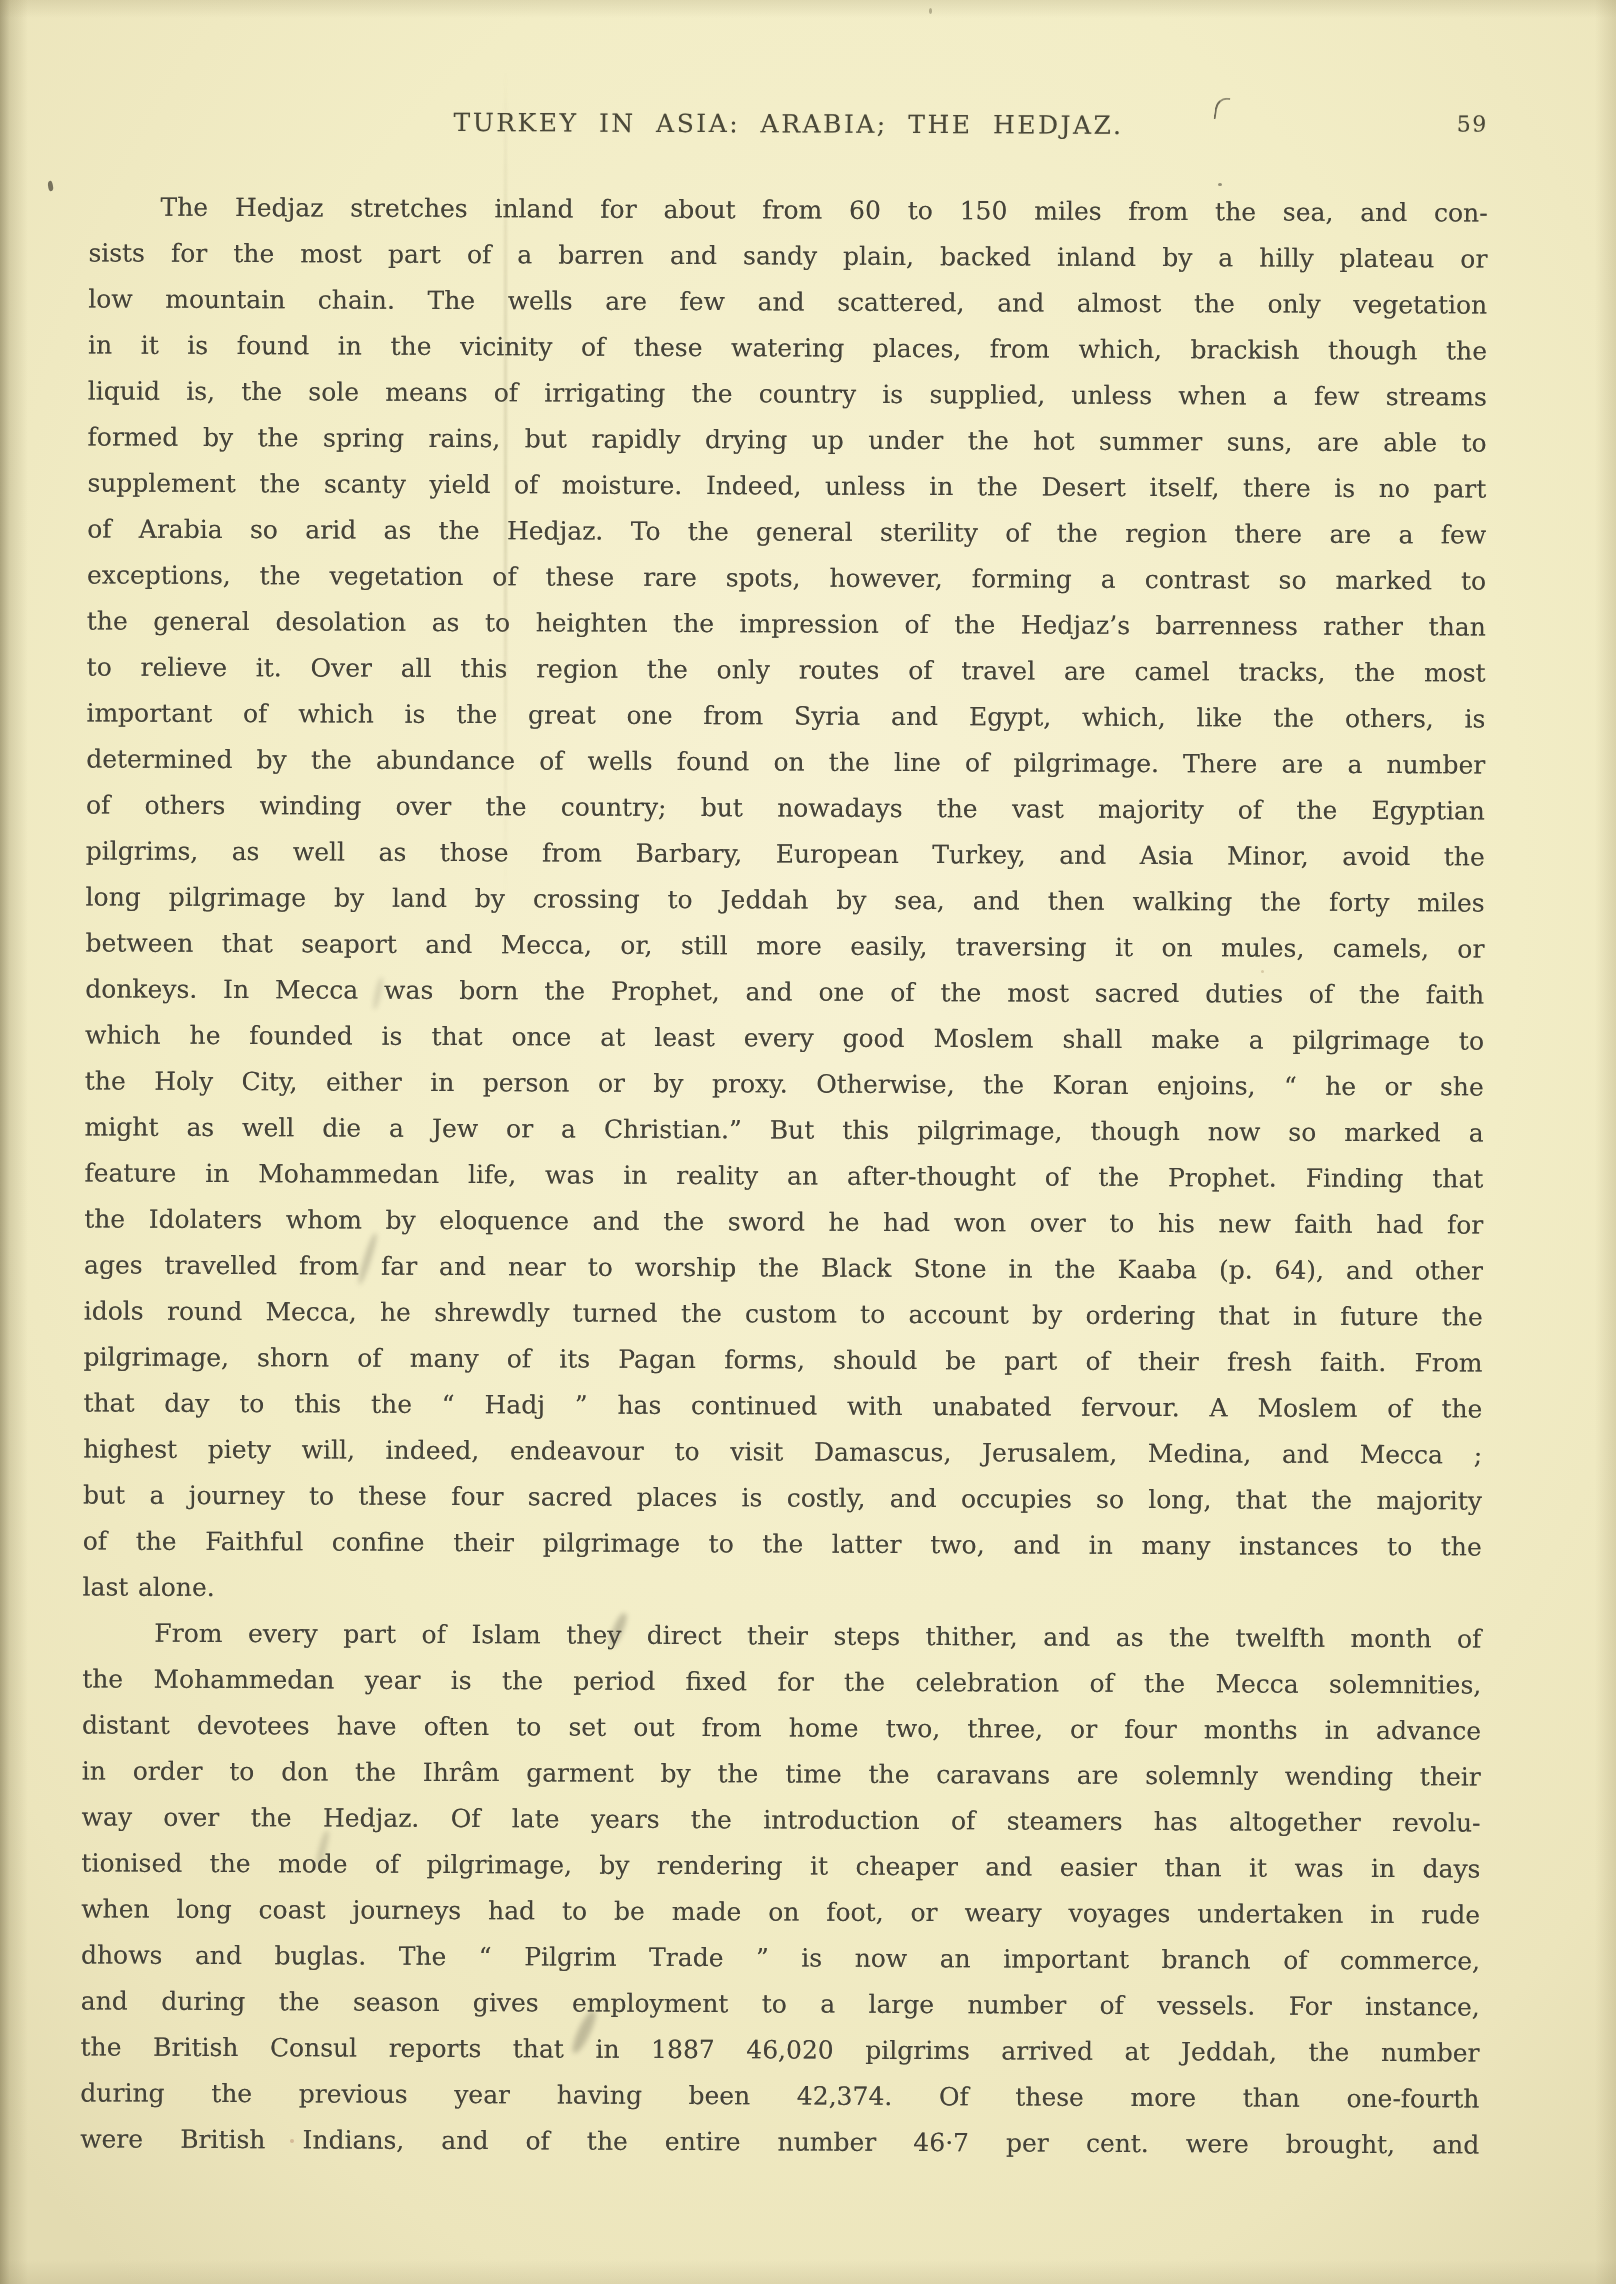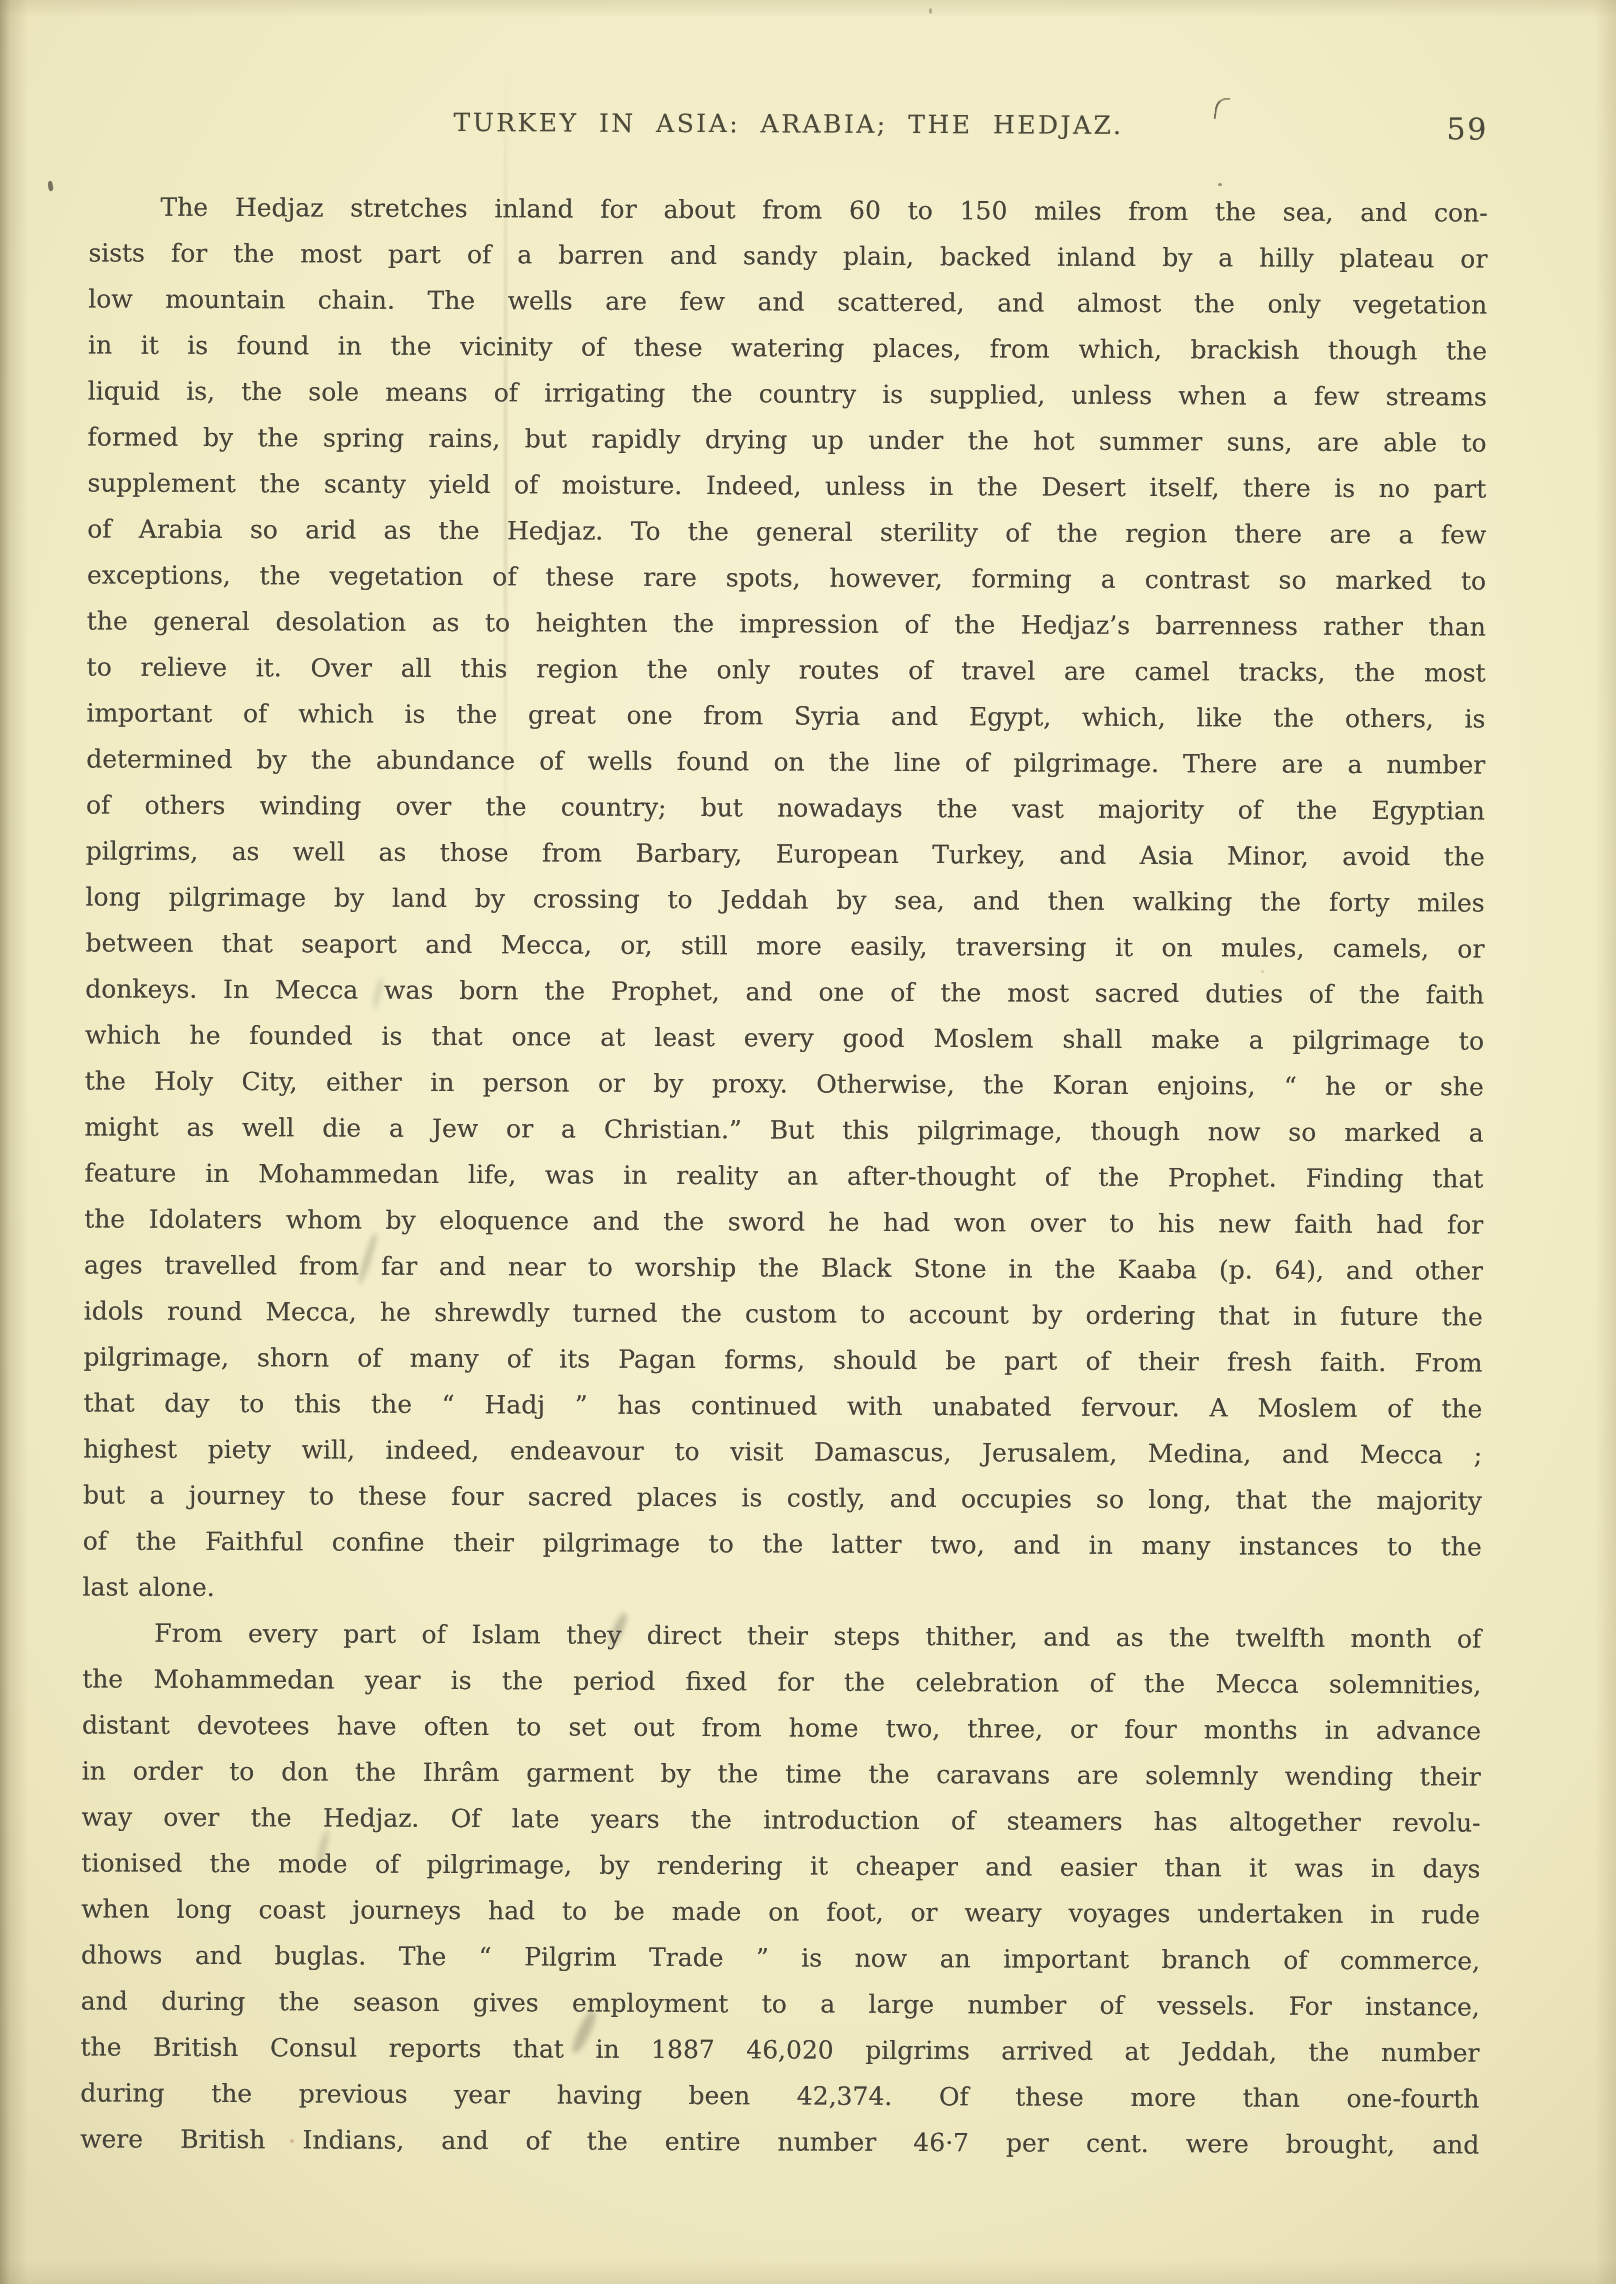--- a/index.html
+++ b/index.html
@@ -53,21 +53,21 @@
     text-align: center;
     font-size: 25px;
     line-height: 35px;
     letter-spacing: 2.5px;
     word-spacing: 10px;
     color: #4b4939;
     text-shadow: 0 0 0.8px rgba(70,66,48,0.35);
   }
   .running-head .pagenum {
     position: absolute; right: 0; top: 1.6px;
-    font-size: 30px;
+    font-size: 22px;
     letter-spacing: 1.6px;
     color: #4b4939;
     text-shadow: 0 0 0.8px rgba(70,66,48,0.35);
   }
   .body-text {
     position: absolute;
     left: 89px; right: 128px; top: 186px;
   }
   .paragraph { margin: 0; }
   .line {

